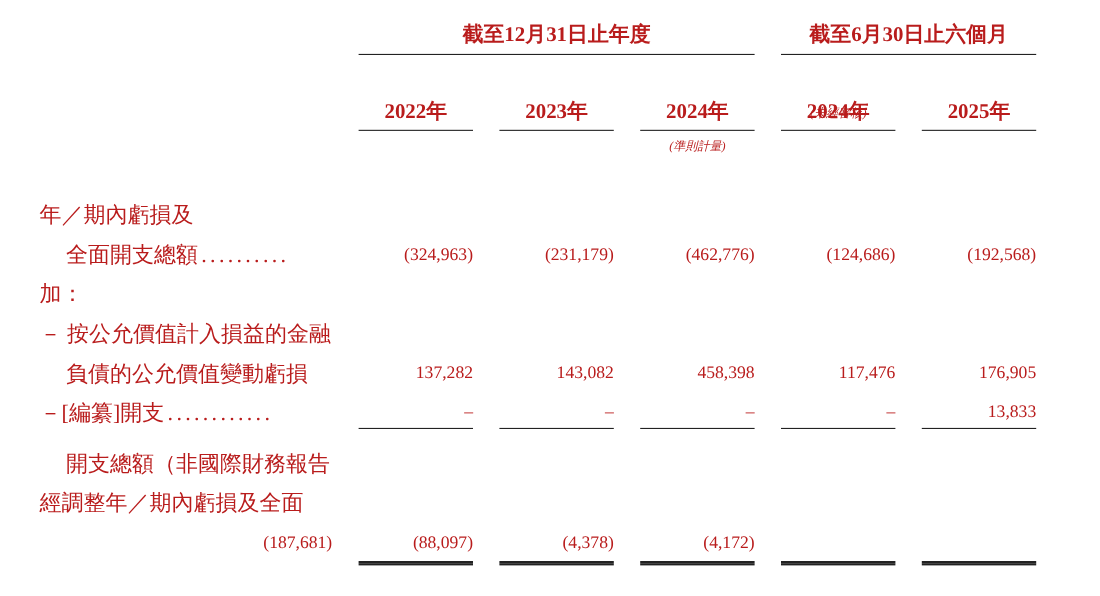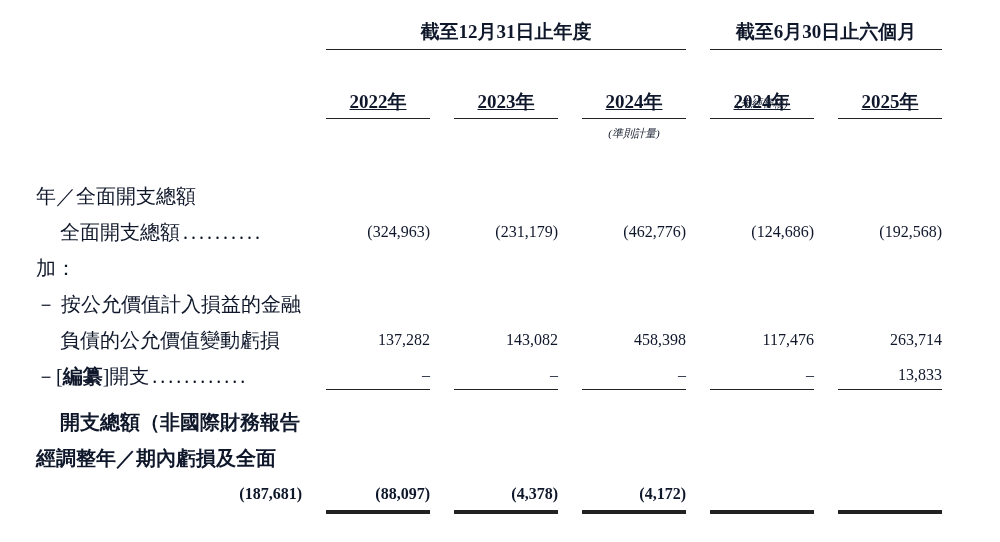--- a/index.html
+++ b/index.html
@@ -2,21 +2,21 @@
 <html><head>
 <meta charset="utf-8">
 <style>
   * { margin: 0; padding: 0; box-sizing: border-box; }
   html, body { background: #ffffff; }
   .page {
     position: relative;
     width: 1000px;
     height: 542px;
     background: #ffffff;
-    color: #0f172a;
+    color: #b91c1c;
     font-family: "Liberation Serif", "DejaVu Serif", serif;
     padding: 12px 0 0 36px;
     overflow: hidden;
   }
   .row {
     display: grid;
     grid-template-columns: 266px repeat(5, 104px);
     column-gap: 24px;
   }
   
@@ -34,21 +34,20 @@
   .grp2 { grid-column: 5 / span 2; }
   .years-row { height: 34px; align-items: end; }
   .yr {
     text-align: center;
     font-weight: bold;
     font-size: 19px;
     line-height: 24px;
     border-bottom: 1.5px solid #222222;
     padding-bottom: 4px;
     white-space: nowrap;
-    text-decoration: underline;
   }
   .yr1 { grid-column: 2; } .yr2 { grid-column: 3; } .yr3 { grid-column: 4; }
   .yr4 { grid-column: 5; } .yr5 { grid-column: 6; margin-top: 40px; }
   .note-row { height: 30px; align-items: end; }
   .note {
     font-style: italic;
     font-size: 11px;
     line-height: 22px;
     text-align: center;
     white-space: nowrap;
@@ -67,21 +66,21 @@
     overflow: visible;
   }
   .ind { padding-left: 24px; }
   .num {
     text-align: right;
     font-size: 16px;
     line-height: 28px;
     white-space: nowrap;
   }
   .uline { border-bottom: 1.5px solid #222222; }
-  .bold { font-weight: bold; }
+  .bold { font-weight: normal; }
   .dots { letter-spacing: 3px; margin-left: 3px; }
   .dbl-row { height: 12px; align-items: start; }
   .dbl {
     height: 4px;
     margin-top: 2px;
     border-top: 2px solid #222222;
     border-bottom: 2px solid #222222;
   }
   .d1 { grid-column: 2; } .d2 { grid-column: 3; } .d3 { grid-column: 4; }
   .d4 { grid-column: 5; } .d5 { grid-column: 6; }
@@ -112,21 +111,21 @@
     <div class="note c5">(未經審核)</div>
   </div>
 
   <div class="row note-row">
     <div class="note c4">(準則計量)</div>
   </div>
 
   <div class="spacer"></div>
 
   <div class="row dline">
-    <div class="lbl">年／全面開支總額</div>
+    <div class="lbl">年／期內虧損及</div>
   </div>
 
   <div class="row dline">
     <div class="lbl ind"><span>全面開支總額</span><span class="dots">..........</span></div>
     <div class="num">(324,963)</div>
     <div class="num">(231,179)</div>
     <div class="num">(462,776)</div>
     <div class="num">(124,686)</div>
     <div class="num">(192,568)</div>
   </div>
@@ -138,21 +137,21 @@
   <div class="row dline">
     <div class="lbl">－ 按公允價值計入損益的金融</div>
   </div>
 
   <div class="row dline">
     <div class="lbl ind">負債的公允價值變動虧損</div>
     <div class="num">137,282</div>
     <div class="num">143,082</div>
     <div class="num">458,398</div>
     <div class="num">117,476</div>
-    <div class="num">263,714</div>
+    <div class="num">176,905</div>
   </div>
 
   <div class="row dline">
     <div class="lbl"><span>－[</span><span class="bold">編纂</span><span>]開支</span><span class="dots">............</span></div>
     <div class="num uline">–</div>
     <div class="num uline">–</div>
     <div class="num uline">–</div>
     <div class="num uline">–</div>
     <div class="num uline">13,833</div>
   </div>

